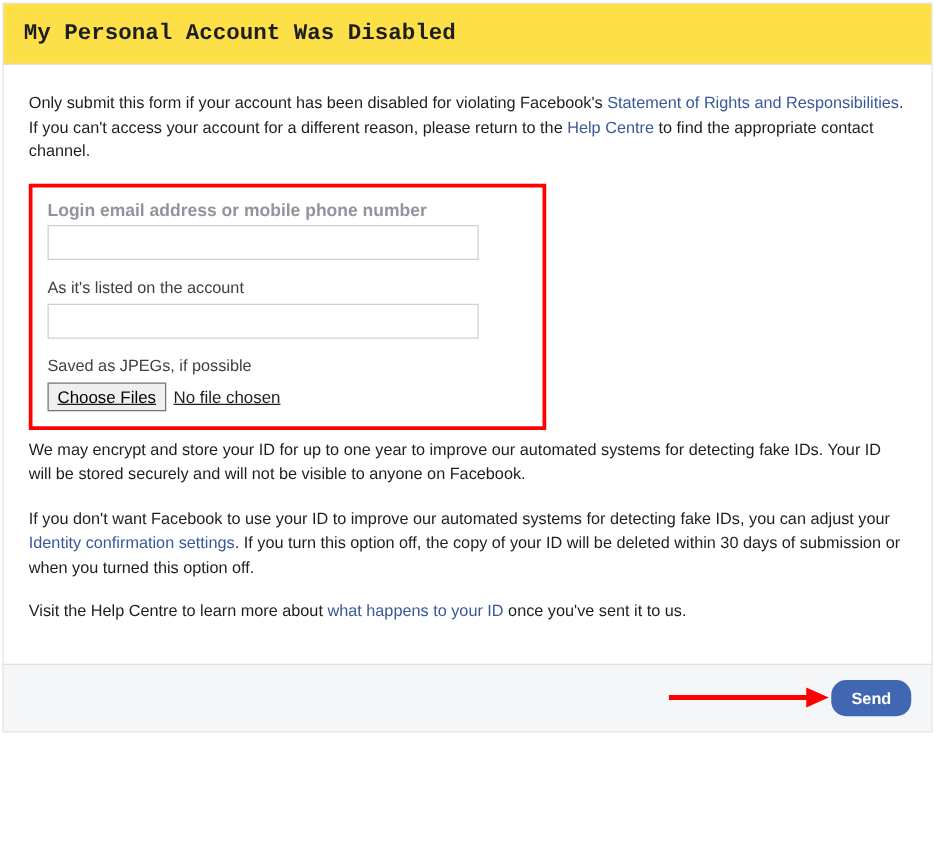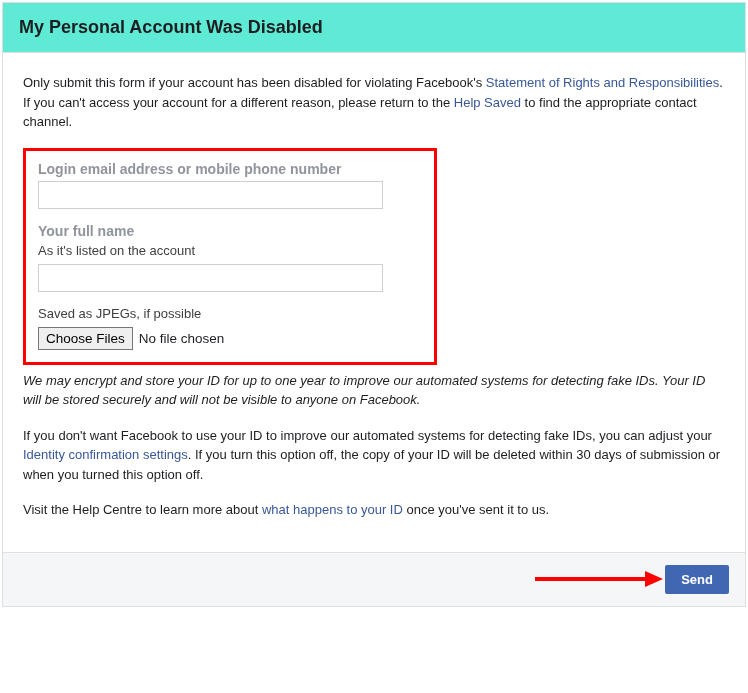--- a/index.html
+++ b/index.html
@@ -12,23 +12,24 @@
       font-size: 14px;
       color: #1c1e21;
       background: #fff;
       width: 748px;
     }
     .container {
       border: 1px solid #dddfe2;
       margin: 2px;
     }
     .header {
-      background: #5eead4;
+      background: #fde047;
       border-bottom: 1px solid #dddfe2;
       padding: 14px 16px;
+      font-family: Liberation Mono, monospace;
     }
     .header h1 {
       font-size: 18px;
       font-weight: bold;
       color: #1c1e21;
     }
     .content {
       padding: 20px 20px 16px 20px;
       background: #fff;
     }
@@ -72,20 +73,21 @@
       height: 28px;
       border: 1px solid #ccd0d5;
       padding: 4px 6px;
       font-size: 13px;
       background: #fff;
     }
     .file-row {
       display: flex;
       align-items: center;
       gap: 6px;
+      text-decoration: underline;
     }
     .file-button {
       font-family: Arial, sans-serif;
       font-size: 13.5px;
       padding: 3px 7px;
       background: #efefef;
       border: 1px solid #767676;
       cursor: pointer;
     }
     .file-status {
@@ -101,56 +103,54 @@
       align-items: center;
       position: relative;
     }
     .send-button {
       background: #4267b2;
       color: #fff;
       font-weight: bold;
       font-size: 13px;
       border: none;
       padding: 7px 16px;
-      border-radius: 2px;
+      border-radius: 12px;
       cursor: pointer;
     }
     .arrow {
       position: absolute;
       right: 80px;
       top: 50%;
       transform: translateY(-50%);
     }
     .arrow svg {
       display: block;
     }
     .p-after-box {
       margin-top: 2px;
-      font-style: italic;
     }
   </style>
 </head>
 <body>
 
 <div class="container">
   <div class="header">
     <h1>My Personal Account Was Disabled</h1>
   </div>
   <div class="content">
     <p>
-      <span>Only submit this form if your account has been disabled for violating Facebook's </span><a href="#">Statement of Rights and Responsibilities</a><span>. If you can't access your account for a different reason, please return to the </span><a href="#">Help Saved</a><span> to find the appropriate contact channel.</span>
+      <span>Only submit this form if your account has been disabled for violating Facebook's </span><a href="#">Statement of Rights and Responsibilities</a><span>. If you can't access your account for a different reason, please return to the </span><a href="#">Help Centre</a><span> to find the appropriate contact channel.</span>
     </p>
 
     <div class="highlight-box">
       <div class="form-group">
         <label class="form-label">Login email address or mobile phone number</label>
         <input type="text" class="text-input" style="">
       </div>
       <div class="form-group">
-        <label class="form-label">Your full name</label>
         <span class="form-hint">As it's listed on the account</span>
         <input type="text" class="text-input" style="">
       </div>
       <div class="form-group">
         <span class="form-hint">Saved as JPEGs, if possible</span>
         <div class="file-row">
           <button class="file-button">Choose Files</button>
           <span class="file-status">No file chosen</span>
         </div>
       </div>

